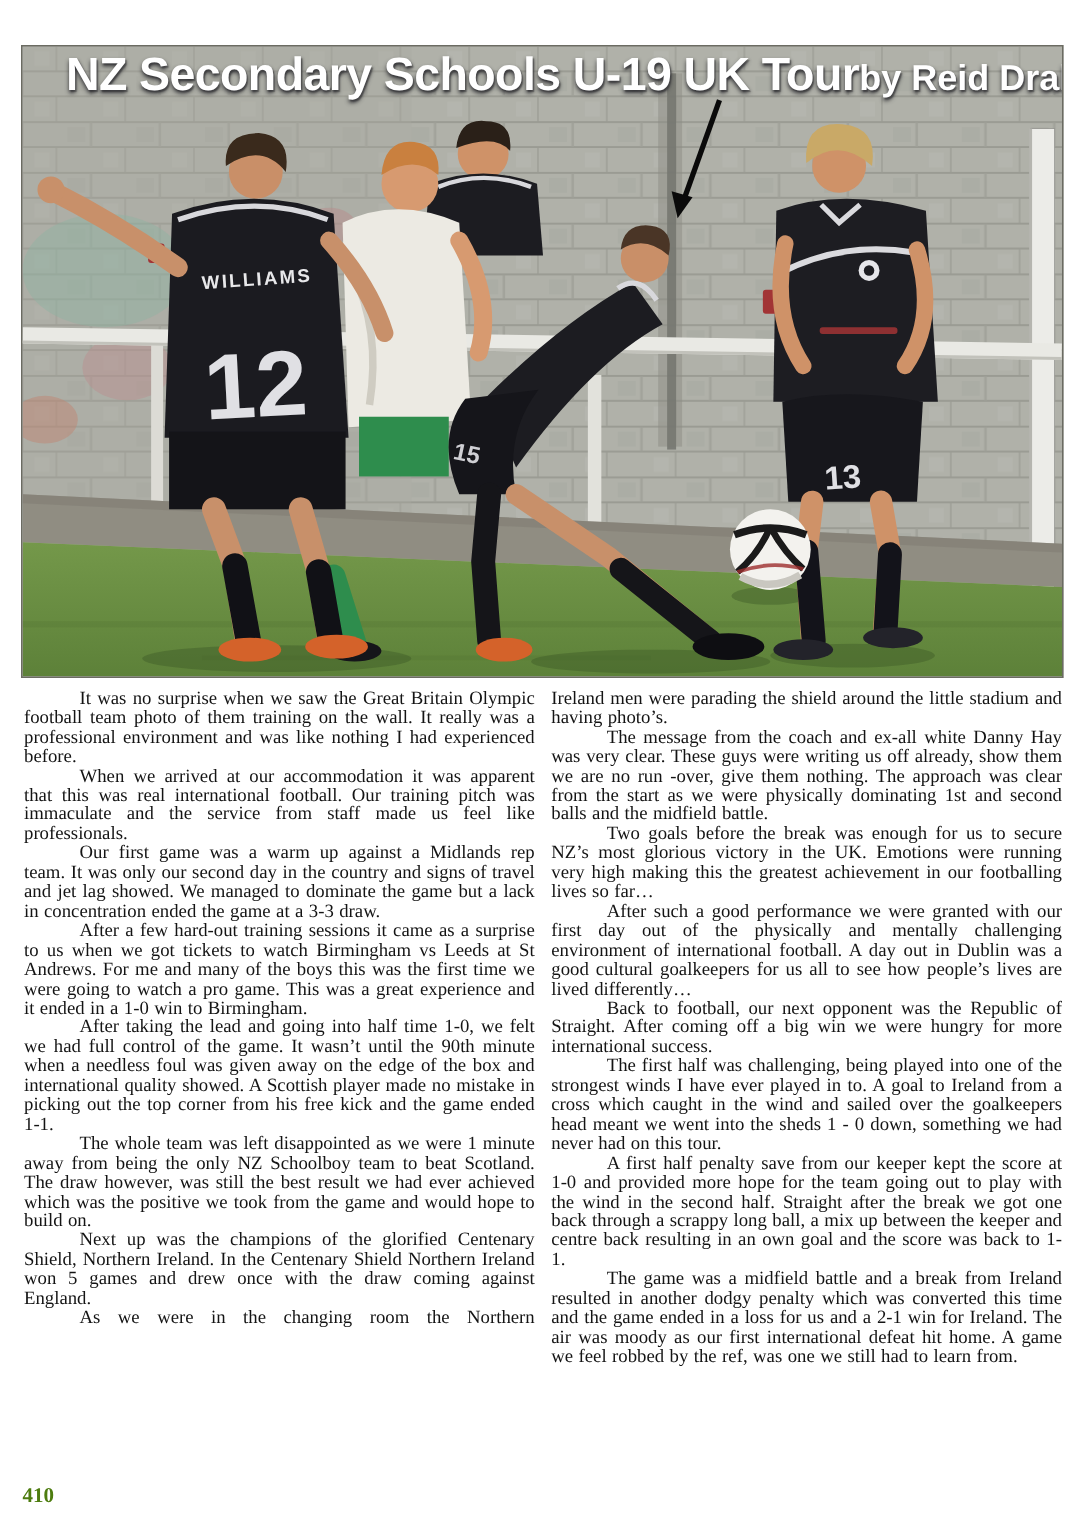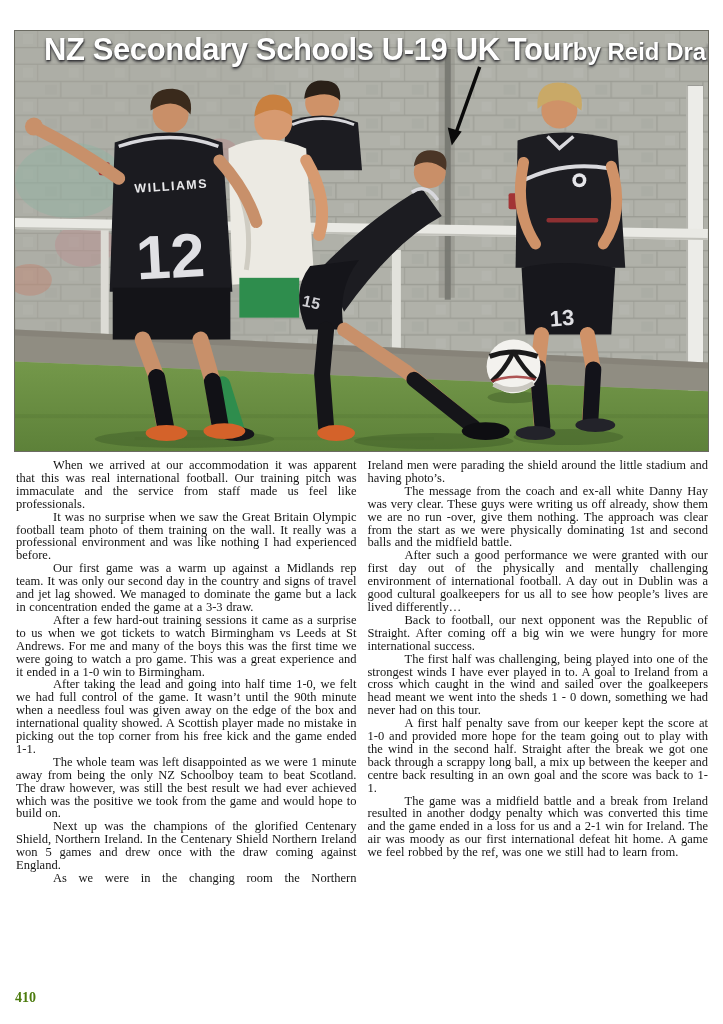--- a/index.html
+++ b/index.html
@@ -178,32 +178,33 @@
     </svg>
 
     <div class="title-overlay">
       <span class="title-main">NZ Secondary Schools U-19 UK Tour</span>
       <span class="title-by">by Reid Drake</span>
     </div>
   </figure>
 
   <div class="columns">
     <div class="col" id="col-left">
+        <p>It was no surprise when we saw the Great Britain Olympic football team photo of them training on the wall. It really was a professional environment and was like nothing I had experienced before.</p>
         <p>When we arrived at our accommodation it was apparent that this was real international football. Our training pitch was immaculate and the service from staff made us feel like professionals.</p>
-        <p>It was no surprise when we saw the Great Britain Olympic football team photo of them training on the wall. It really was a professional environment and was like nothing I had experienced before.</p>
         <p>Our first game was a warm up against a Midlands rep team. It was only our second day in the country and signs of travel and jet lag showed. We managed to dominate the game but a lack in concentration ended the game at a 3-3 draw.</p>
         <p>After a few hard-out training sessions it came as a surprise to us when we got tickets to watch Birmingham vs Leeds at St Andrews. For me and many of the boys this was the first time we were going to watch a pro game. This was a great experience and it ended in a 1-0 win to Birmingham.</p>
         <p>After taking the lead and going into half time 1-0, we felt we had full control of the game. It wasn’t until the 90th minute when a needless foul was given away on the edge of the box and international quality showed. A Scottish player made no mistake in picking out the top corner from his free kick and the game ended 1-1.</p>
         <p>The whole team was left disappointed as we were 1 minute away from being the only NZ Schoolboy team to beat Scotland. The draw however, was still the best result we had ever achieved which was the positive we took from the game and would hope to build on.</p>
         <p>Next up was the champions of the glorified Centenary Shield, Northern Ireland. In the Centenary Shield Northern Ireland won 5 games and drew once with the draw coming against England.</p>
         <p class="justlast">As we were in the changing room the Northern</p>
       </div>
     <div class="col" id="col-right">
         <p class="noindent">Ireland men were parading the shield around the little stadium and having photo’s.</p>
         <p>The message from the coach and ex-all white Danny Hay was very clear. These guys were writing us off already, show them we are no run -over, give them nothing. The approach was clear from the start as we were physically dominating 1st and second balls and the midfield battle.</p>
+        <p>Two goals before the break was enough for us to secure NZ’s most glorious victory in the UK. Emotions were running very high making this the greatest achievement in our footballing lives so far…</p>
         <p>After such a good performance we were granted with our first day out of the physically and mentally challenging environment of international football. A day out in Dublin was a good cultural goalkeepers for us all to see how people’s lives are lived differently…</p>
         <p>Back to football, our next opponent was the Republic of Straight. After coming off a big win we were hungry for more international success.</p>
         <p>The first half was challenging, being played into one of the strongest winds I have ever played in to. A goal to Ireland from a cross which caught in the wind and sailed over the goalkeepers head meant we went into the sheds 1 - 0 down, something we had never had on this tour.</p>
         <p>A first half penalty save from our keeper kept the score at 1-0 and provided more hope for the team going out to play with the wind in the second half. Straight after the break we got one back through a scrappy long ball, a mix up between the keeper and centre back resulting in an own goal and the score was back to 1-1.</p>
         <p>The game was a midfield battle and a break from Ireland resulted in another dodgy penalty which was converted this time and the game ended in a loss for us and a 2-1 win for Ireland.  The air was moody as our first international defeat hit home. A game we feel robbed by the ref, was one we still had to learn from.</p>
       </div>
   </div>
 
   <div class="pageno">410</div>
 </div>

